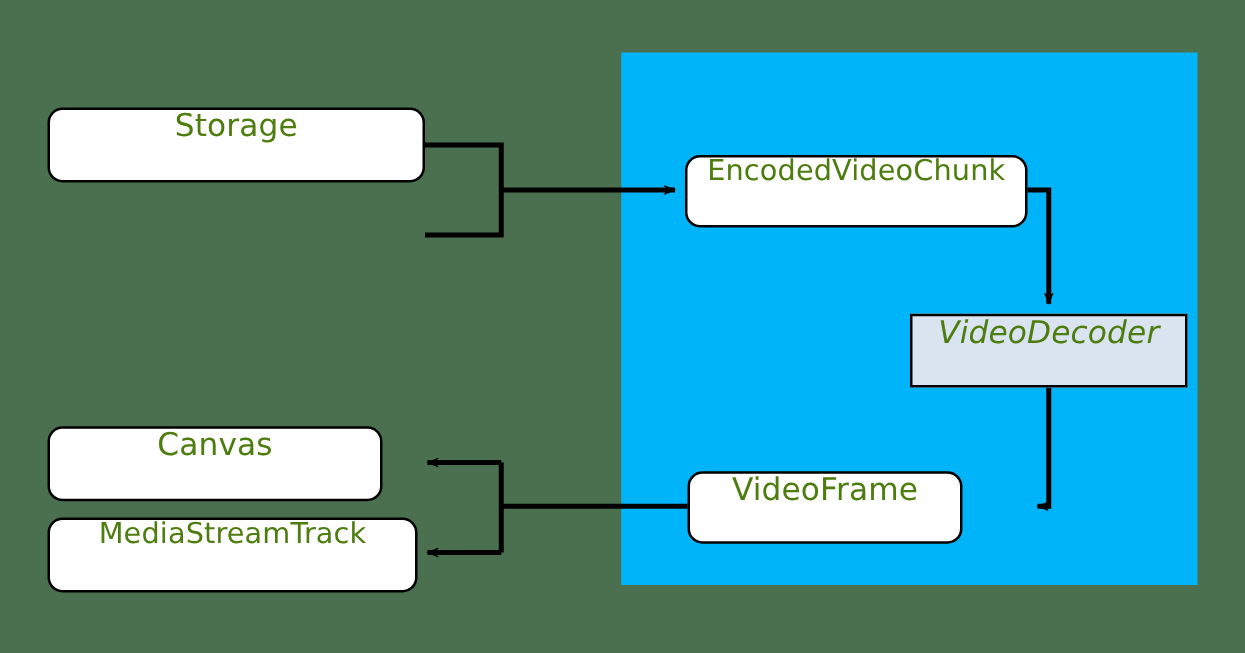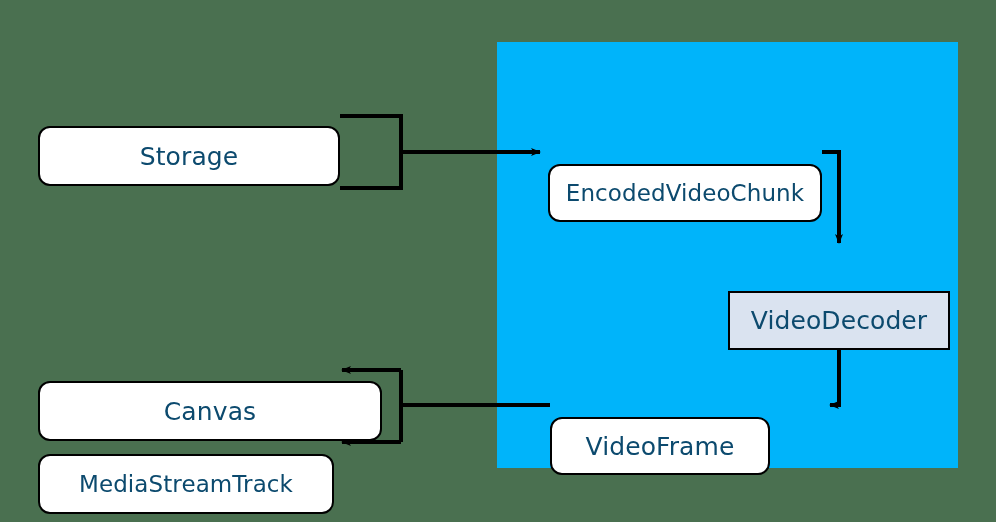--- a/index.html
+++ b/index.html
@@ -19,30 +19,28 @@
     height: 522px;
   }
   .region {
     position: absolute;
     background: #00b4fa;
   }
   .node {
     position: absolute;
     box-sizing: border-box;
     display: flex;
-    align-items: center;
     justify-content: center;
     border: 2px solid #000000;
     background: #ffffff;
-    color: #0c4a6e;
+    color: #4d7c0f;
     font-size: 25px;
     line-height: 1;
     letter-spacing: 0.1px;
     white-space: nowrap;
-    margin-top: 40px;
   }
   .node.rounded {
     border-radius: 12px;
   }
   .node.square {
     border-radius: 0;
     border-width: 2px;
   }
   .node.fill-lightblue {
     background: #dae3f0;
@@ -93,33 +91,33 @@
       <path d="M401,370 L342,370" marker-end="url(#arrow)"></path>
       <path d="M401,442 L342,442" marker-end="url(#arrow)"></path>
     </g>
   </svg>
 
   <div class="node rounded" style="left: 38px; top: 86px; width: 302px; height: 60px; background: rgb(255, 255, 255); border-color: rgb(0, 0, 0);">
     <span>Storage</span>
   </div>
 
 
-  <div class="node rounded" style="left: 38px; top: 341px; width: 344px; height: 60px; background: rgb(255, 255, 255); border-color: rgb(0, 0, 0);">
+  <div class="node rounded" style="left: 38px; top: 341px; width: 268px; height: 60px; background: rgb(255, 255, 255); border-color: rgb(0, 0, 0);">
     <span>Canvas</span>
   </div>
 
   <div class="node rounded small-text" style="left: 38px; top: 414px; width: 296px; height: 60px; background: rgb(255, 255, 255); border-color: rgb(0, 0, 0);">
     <span>MediaStreamTrack</span>
   </div>
 
   <div class="node rounded small-text" style="left: 548px; top: 124px; width: 274px; height: 58px; background: rgb(255, 255, 255); border-color: rgb(0, 0, 0);">
     <span>EncodedVideoChunk</span>
   </div>
 
-  <div class="node square fill-lightblue" style="left: 728px; top: 251px; width: 222px; height: 59px; background: rgb(218, 227, 240); border-color: rgb(0, 0, 0);">
+  <div class="node square fill-lightblue" style="left: 728px; top: 251px; width: 222px; height: 59px; background: rgb(218, 227, 240); border-color: rgb(0, 0, 0); font-style: italic;">
     <span>VideoDecoder</span>
   </div>
 
   <div class="node rounded" style="left: 550px; top: 377px; width: 220px; height: 58px; background: rgb(255, 255, 255); border-color: rgb(0, 0, 0);">
     <span>VideoFrame</span>
   </div>
 
 </div>
 
 </body></html>

